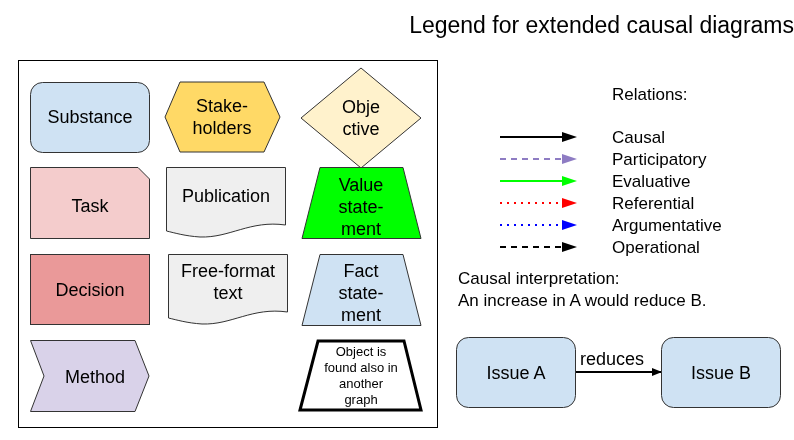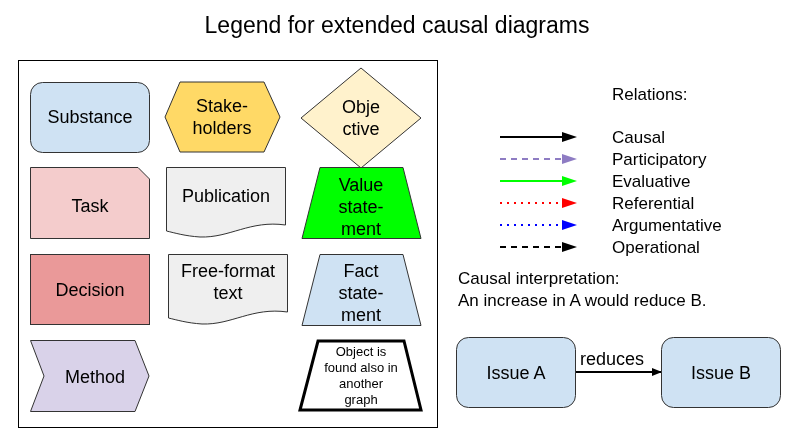--- a/index.html
+++ b/index.html
@@ -1,18 +1,18 @@
 <!DOCTYPE html>
 <html><head>
   <meta charset="utf-8">
   <style>
     html, body { margin: 0; padding: 0; background: #ffffff; }
     body { width: 794px; height: 440px; position: relative; overflow: hidden;
            font-family: "Liberation Sans", sans-serif; color: #000; }
-    #title { position: absolute; left: 0; top: 12px; width: 794px; text-align: center;
+    #title { position: absolute; left: 0; top: 12px; width: 794px; text-align: right;
              font-size: 23px; }
     svg#diagram { position: absolute; left: 0; top: 0; }
     .shape-text { font-family: "Liberation Sans", sans-serif; font-size: 18px; fill: #000; }
     .small-text { font-family: "Liberation Sans", sans-serif; font-size: 13px; fill: #000; }
     .legend-text { font-family: "Liberation Sans", sans-serif; font-size: 17px; fill: #000; }
   </style>
 </head>
 <body>
 
 <div id="title">Legend for extended causal diagrams</div>

